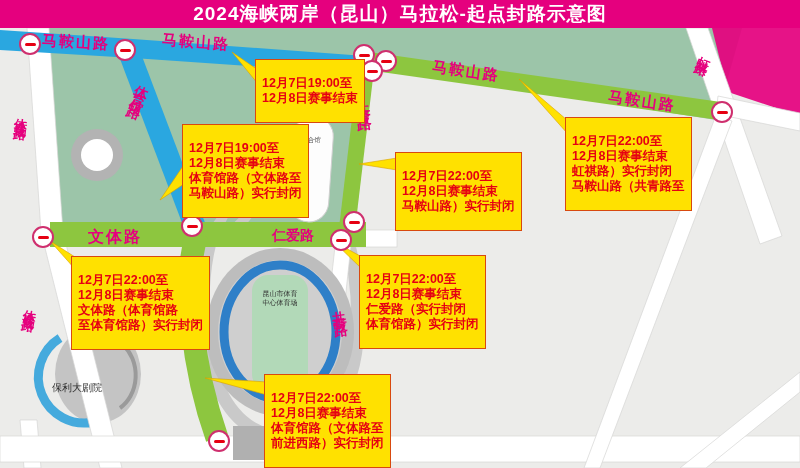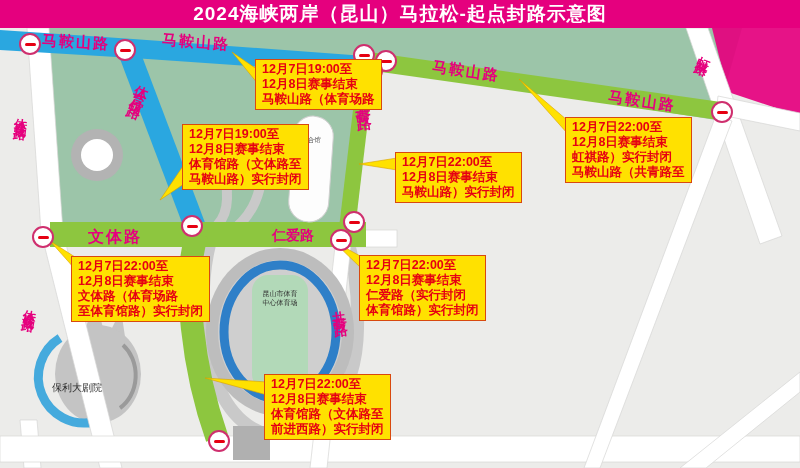--- a/index.html
+++ b/index.html
@@ -7,21 +7,21 @@
          font-family:"Liberation Sans","DejaVu Sans",sans-serif;background:#ececea;}
   #map-svg{position:absolute;left:0;top:0;}
   .banner{position:absolute;left:0;top:0;width:800px;height:28px;background:#e5007e;
           display:flex;align-items:center;justify-content:center;z-index:6;}
   .banner span{color:#fff;font-size:19px;font-weight:bold;letter-spacing:1px;}
   .rlabel{position:absolute;color:#e5007e;font-weight:bold;z-index:4;white-space:nowrap;
           letter-spacing:2px;}
   .vtext{writing-mode:vertical-rl;text-orientation:upright;transform-origin:50% 0;}
   .blabel{position:absolute;color:#2e2e2e;z-index:4;text-align:center;white-space:nowrap;}
   .callout{position:absolute;background:#ffe100;border:1.5px solid #d8490f;z-index:5;
-           padding:2px 6px;color:#e60012;font-weight:bold;font-size:12.5px;line-height:15px;
+           padding:16px 6px;color:#e60012;font-weight:bold;font-size:12.5px;line-height:15px;
            white-space:nowrap;}
   .callout span{display:block;}
   .sign{position:absolute;width:22px;height:22px;border-radius:50%;background:#fff;
         border:2.5px solid #cf2f6e;box-sizing:border-box;z-index:5;}
   .sign .bar{position:absolute;left:50%;top:50%;width:11px;height:3px;margin:-1.5px 0 0 -5.5px;
              background:#e60012;border-radius:2px;}
 </style>
 </head>
 <body>
 
@@ -155,21 +155,20 @@
   <div class="sign" style="left:330px;top:229px;">
       <div class="bar"></div>
     </div>
   <div class="sign" style="left:208px;top:430px;">
       <div class="bar"></div>
     </div>
 
   <div class="callout" style="left:255px;top:59px;">
     <span>12月7日19:00至</span>
     <span>12月8日赛事结束</span>
-    <span>马鞍山路（体育场路</span>
   </div>
   <div class="callout" style="left:182px;top:124px;">
     <span>12月7日19:00至</span>
     <span>12月8日赛事结束</span>
     <span>体育馆路（文体路至</span>
     <span>马鞍山路）实行封闭</span>
   </div>
   <div class="callout" style="left:565px;top:117px;">
     <span>12月7日22:00至</span>
     <span>12月8日赛事结束</span>
@@ -177,21 +176,21 @@
     <span>马鞍山路（共青路至</span>
   </div>
   <div class="callout" style="left:395px;top:152px;">
     <span>12月7日22:00至</span>
     <span>12月8日赛事结束</span>
     <span>马鞍山路）实行封闭</span>
   </div>
   <div class="callout" style="left:71px;top:256px;">
     <span>12月7日22:00至</span>
     <span>12月8日赛事结束</span>
-    <span>文体路（体育场路</span>
+    <span>文体路（体育馆路</span>
     <span>至体育馆路）实行封闭</span>
   </div>
   <div class="callout" style="left:359px;top:255px;">
     <span>12月7日22:00至</span>
     <span>12月8日赛事结束</span>
     <span>仁爱路（实行封闭</span>
     <span>体育馆路）实行封闭</span>
   </div>
   <div class="callout" style="left:264px;top:374px;">
     <span>12月7日22:00至</span>

